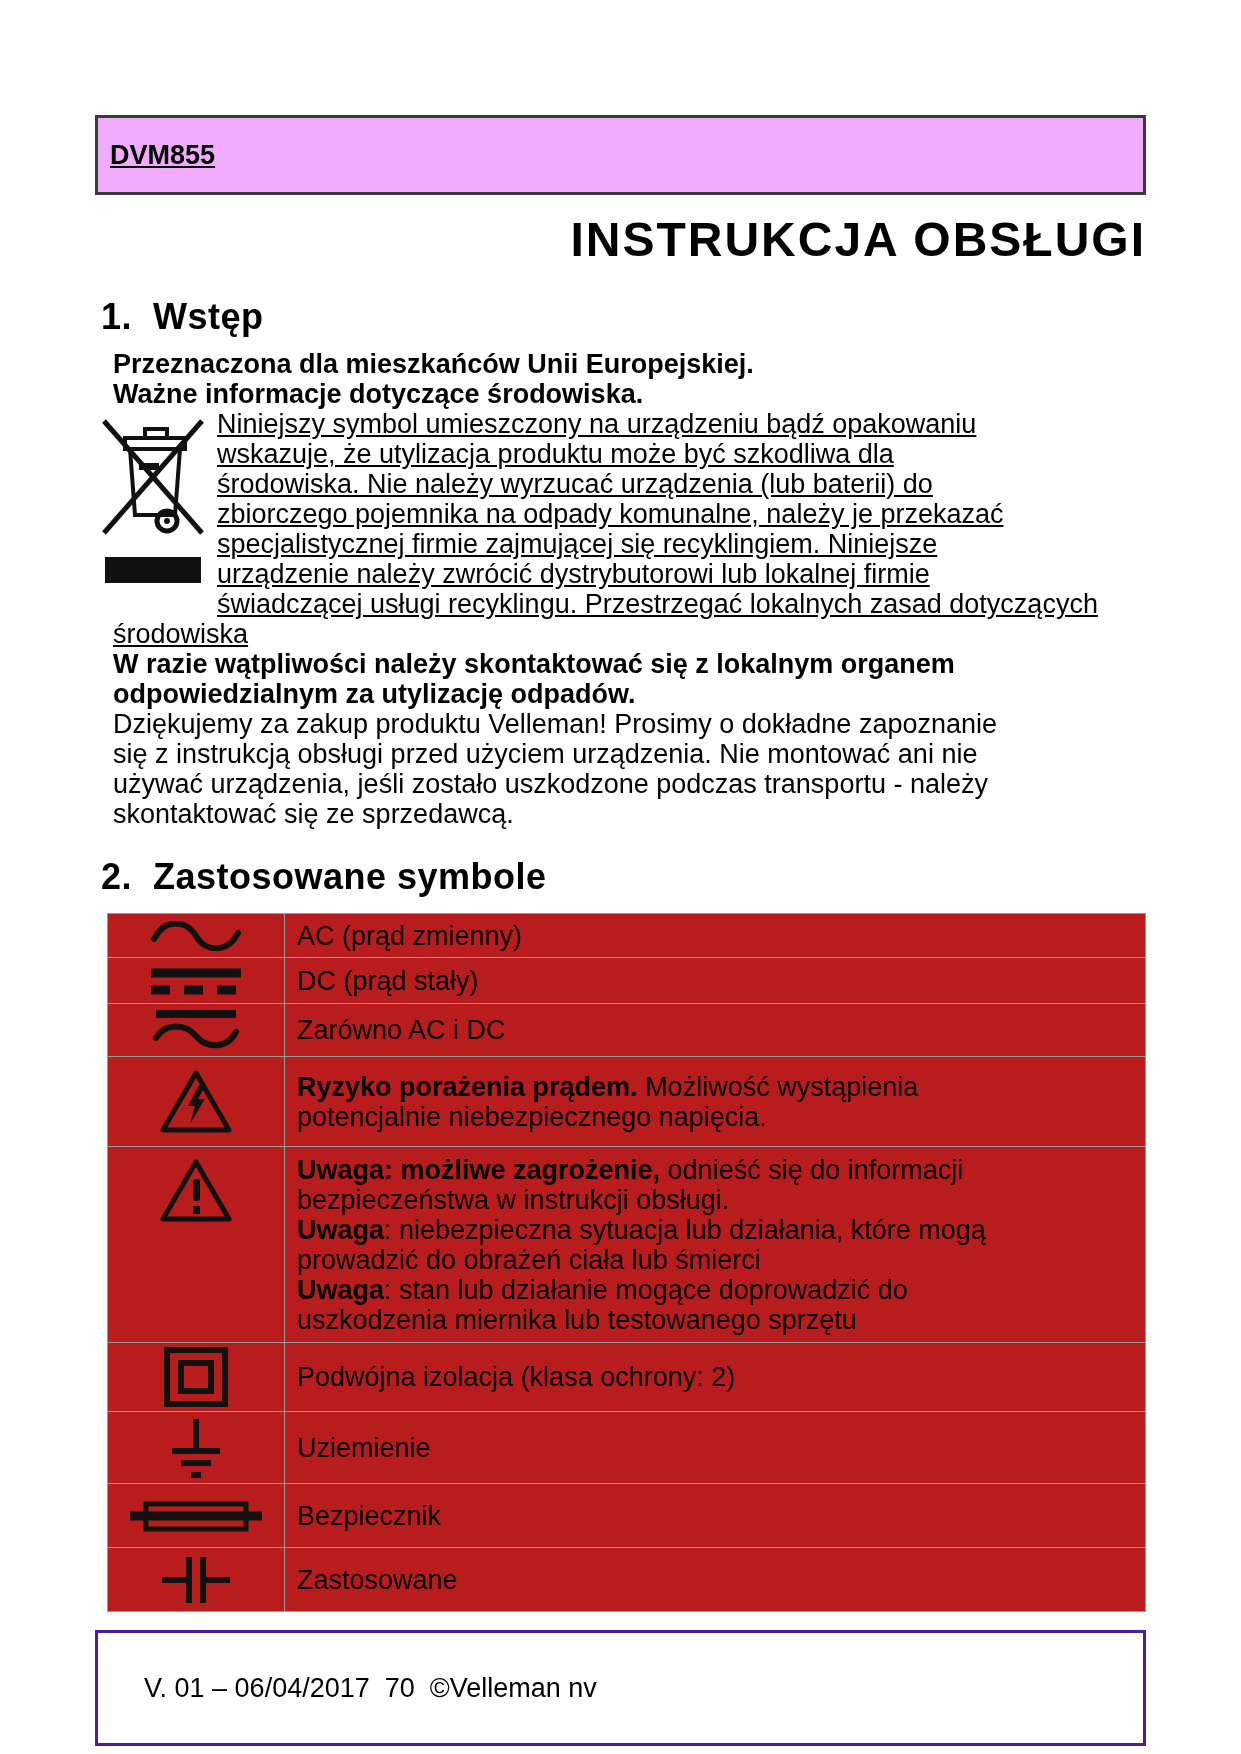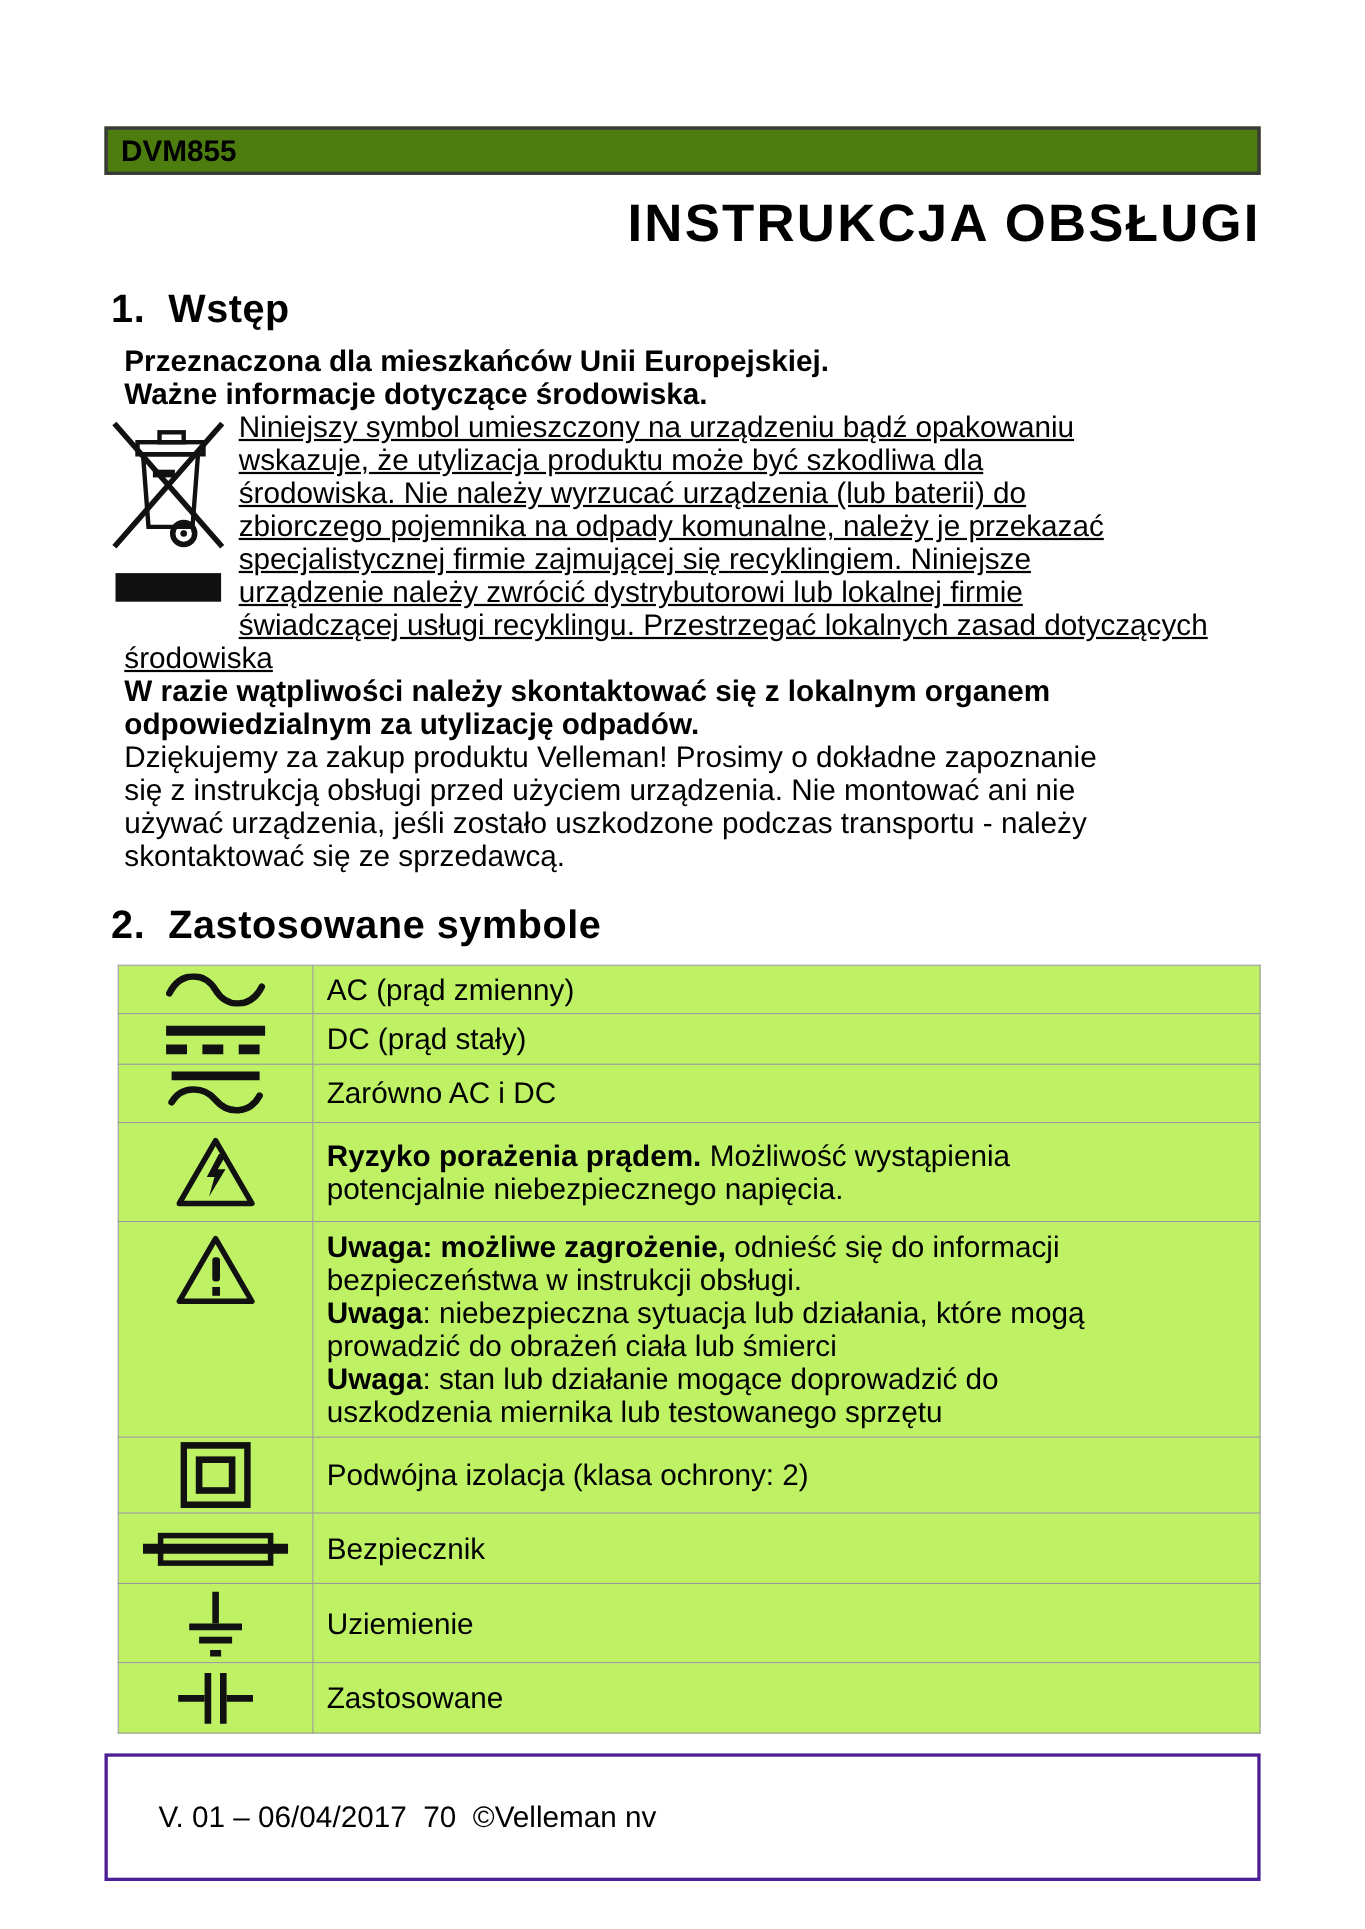--- a/index.html
+++ b/index.html
@@ -5,24 +5,25 @@
   html,body{margin:0;padding:0;background:#ffffff;}
   body{
     width:1241px;height:1754px;box-sizing:border-box;
     padding:115px 95px 0 95px;
     font-family:"Liberation Sans",sans-serif;
     color:#000;
     -webkit-font-smoothing:antialiased;
   }
   .header-box{
     border:3px solid #3a3a3a;
-    padding:3px 12px;
+    padding:21px 12px;
     font-size:27px;font-weight:bold;
     line-height:32px;
-    background:#4d7c0f;
+    background:#f0abfc;
+    text-decoration:underline;
   }
   .doc-title{
     text-align:right;
     font-size:48px;font-weight:bold;
     letter-spacing:2px;
     margin:16px 0 0 0;
     line-height:58px;
   }
   .section-heading{
     display:flex;
@@ -47,21 +48,21 @@
   .doubt-par{font-weight:bold;}
   .symbols-table{
     border-collapse:collapse;
     width:1039px;
     margin:14px 0 0 12px;
     table-layout:fixed;
   }
   .symbols-table td{
     border:1px solid #999;
     font-size:27px;line-height:30px;
-    background:#bef264;
+    background:#b91c1c;
   }
   td.sym-cell{
     width:176px;
     text-align:center;
     vertical-align:middle;
     padding:4px 0;
   }
   td.sym-cell.top{vertical-align:top;padding-top:10px;}
   td.desc-cell{
     padding:4px 12px;
@@ -191,43 +192,43 @@
         </tr>
         <tr style="height: 68px;">
           <td class="sym-cell"><svg width="64" height="60" viewBox="0 0 64 60">
               <rect x="3" y="3" width="58" height="54" stroke="#111" fill="none" stroke-width="6"></rect>
               <rect x="17" y="16" width="30" height="28" stroke="#111" fill="none" stroke-width="6"></rect>
             </svg></td>
           <td class="desc-cell">
             <div class="desc-par"><span>Podwójna izolacja (klasa ochrony: 2)</span></div>
           </td>
         </tr>
-        <tr style="height: 64px;">
-          <td class="sym-cell"><svg width="132" height="40" viewBox="0 0 132 40">
-              <rect x="16" y="8" width="100" height="25" stroke="#111" fill="none" stroke-width="5"></rect>
-              <line x1="0" y1="20" x2="132" y2="20" stroke="#111" stroke-width="9"></line>
-            </svg></td>
-          <td class="desc-cell">
-            <div class="desc-par"><span>Bezpiecznik</span></div>
-          </td>
-        </tr>
         <tr style="height: 72px;">
           <td class="sym-cell"><svg width="56" height="62" viewBox="0 0 56 62">
               <g stroke="#111" stroke-width="6">
                 <line x1="28" y1="2" x2="28" y2="31"></line>
                 <line x1="4" y1="34" x2="52" y2="34"></line>
                 <line x1="13" y1="46" x2="43" y2="46"></line>
                 <line x1="23" y1="58" x2="33" y2="58"></line>
               </g>
             </svg></td>
           <td class="desc-cell">
             <div class="desc-par"><span>Uziemienie</span></div>
           </td>
         </tr>
         <tr style="height: 64px;">
+          <td class="sym-cell"><svg width="132" height="40" viewBox="0 0 132 40">
+              <rect x="16" y="8" width="100" height="25" stroke="#111" fill="none" stroke-width="5"></rect>
+              <line x1="0" y1="20" x2="132" y2="20" stroke="#111" stroke-width="9"></line>
+            </svg></td>
+          <td class="desc-cell">
+            <div class="desc-par"><span>Bezpiecznik</span></div>
+          </td>
+        </tr>
+        <tr style="height: 64px;">
           <td class="sym-cell"><svg width="78" height="54" viewBox="0 0 78 54">
               <g stroke="#111" stroke-width="6">
                 <line x1="32" y1="4" x2="32" y2="50"></line>
                 <line x1="46" y1="4" x2="46" y2="50"></line>
                 <line x1="5" y1="27" x2="29" y2="27"></line>
                 <line x1="49" y1="27" x2="73" y2="27"></line>
               </g>
             </svg></td>
           <td class="desc-cell">
             <div class="desc-par"><span>Zastosowane</span></div>

